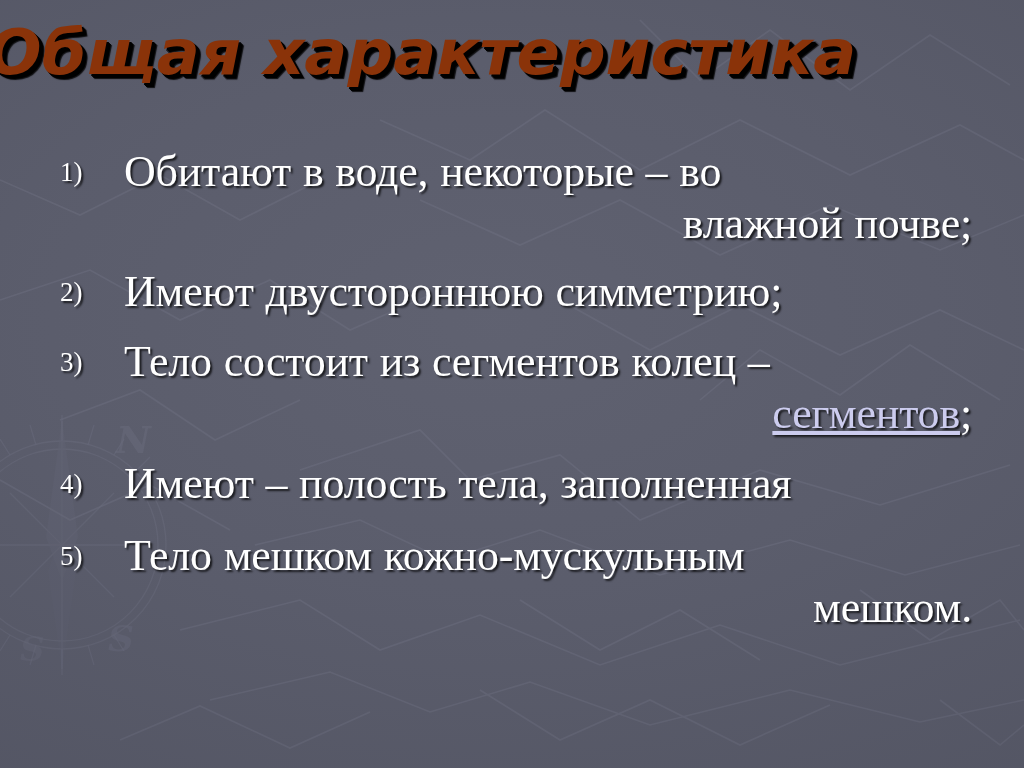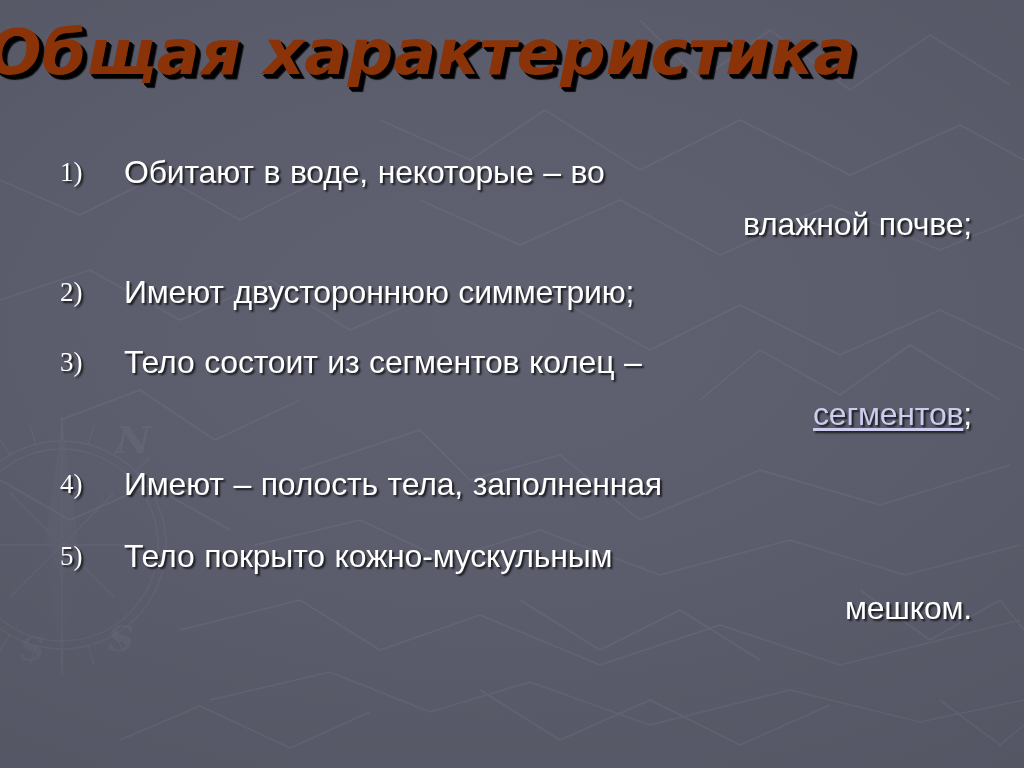--- a/index.html
+++ b/index.html
@@ -85,22 +85,22 @@
     font-family: "Liberation Serif", serif;
     font-size: 27px;
     line-height: 52px;
     color: #ffffff;
     text-shadow: 2px 2px 2px rgba(0,0,0,0.75);
     padding-left: 8px;
     box-sizing: border-box;
   }
   .item-text {
     flex: 1 1 auto;
-    font-family: Liberation Sans, sans-serif;
-    font-size: 32px;
+    font-family: Liberation Serif, serif;
+    font-size: 44px;
     line-height: 52px;
     color: #ffffff;
     text-shadow: 2px 2px 2px rgba(0,0,0,0.72);
     padding-left: 24px;
     letter-spacing: -0.2px;
     word-spacing: 1px;
   }
   .item-text .wrap-line {
     display: block;
     padding-left: 10px;
@@ -222,19 +222,19 @@
     <div class="item i4">
       <div class="item-num">4)</div>
       <div class="item-text">
         <span>Имеют – полость тела, заполненная</span>
       </div>
     </div>
 
     <div class="item i5">
       <div class="item-num">5)</div>
       <div class="item-text">
-        <span>Тело покрыто кожно-мускульным</span>
+        <span>Тело мешком кожно-мускульным</span>
         <span class="wrap-line">мешком.</span>
       </div>
     </div>
 
   </div>
 </div>
 
 </body></html>

